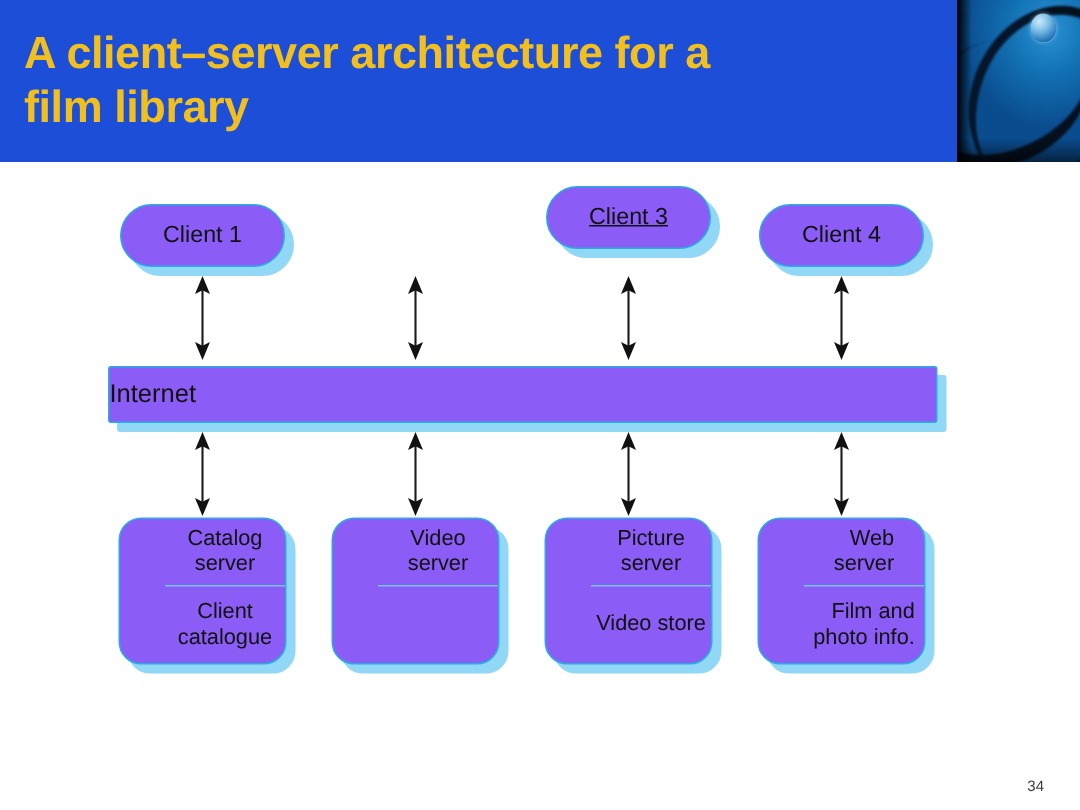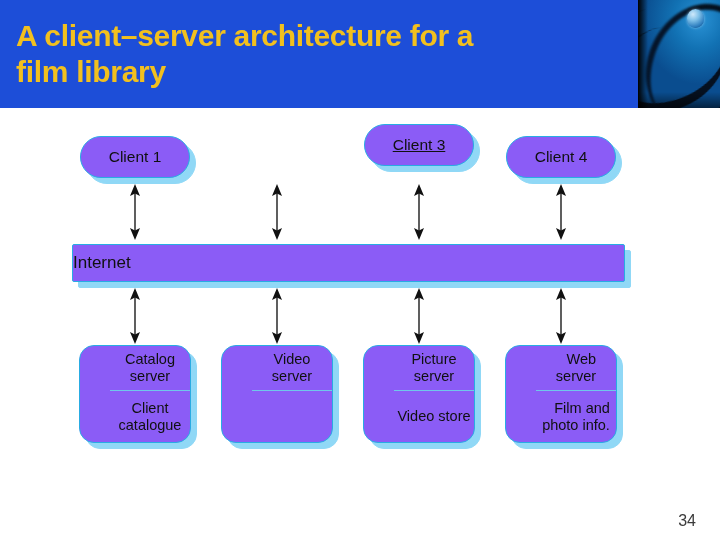--- a/index.html
+++ b/index.html
@@ -191,21 +191,21 @@
   .arrow-lower { top: 180px; }
   .arrow svg { display: block; }
 
   
   #page-number {
     position: absolute;
     right: 24px;
     bottom: 10px;
     color: #3b3b3b;
     font-family: "Liberation Sans", sans-serif;
-    font-size: 16px;
+    font-size: 10px;
   }
 </style>
 </head>
 <body>
 
 <div id="slide">
 
   <div id="header-band">
     <div id="title-text">A client–server architecture for a
 film library</div>

